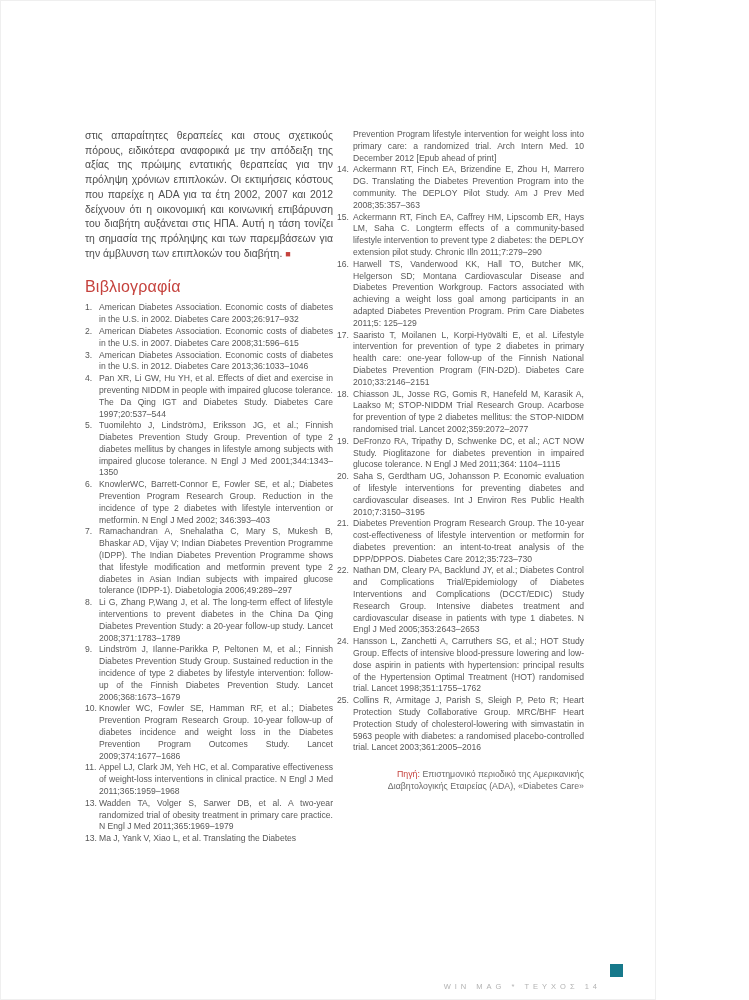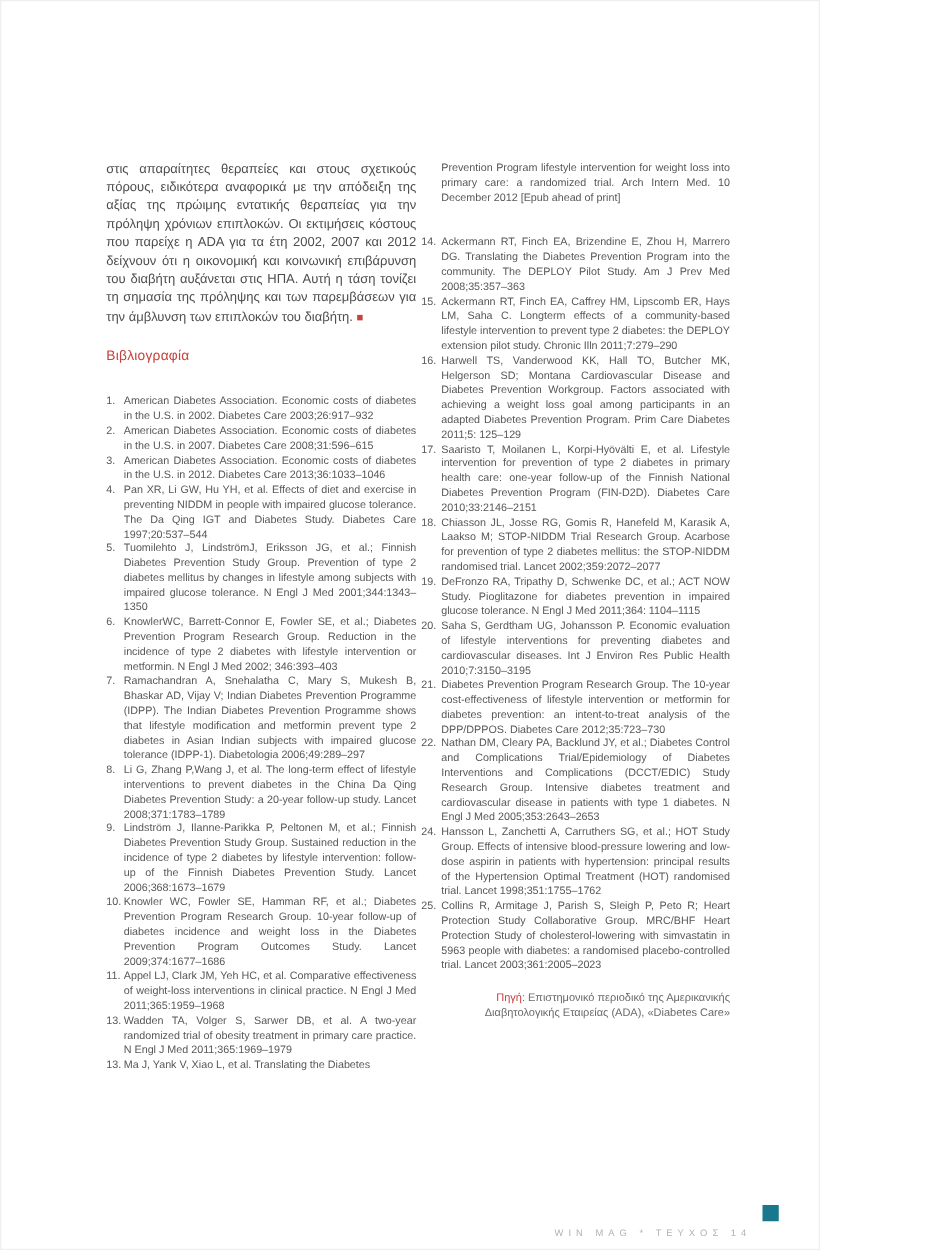--- a/index.html
+++ b/index.html
@@ -14,24 +14,24 @@
   }
   .col{position:absolute;top:128px;}
   .col-left{left:84px;width:248px;}
   .col-right{left:336px;width:247px;}
   .intro{
     font-size:10.4px;line-height:14.7px;
     text-align:justify;color:#4e4e4e;margin:0;
   }
   .end-marker{color:#c5423d;font-size:9px;margin-left:3px;}
   .bib-heading{
-    color:#c5423d;font-size:11px;font-weight:400;
+    color:#c5423d;font-size:16px;font-weight:400;
     margin:17px 0 6px 0;letter-spacing:.2px;
   }
-  .refs{font-size:8.6px;line-height:11.8px;color:#585858;text-align:justify;margin-top:24px;}
+  .refs{font-size:8.6px;line-height:11.8px;color:#585858;text-align:justify;}
   .ref{position:relative;padding-left:14px;}
   .col-right .ref{padding-left:16px;}
   .ref-num{position:absolute;left:0;top:0;}
   .ref-cont{
     font-size:8.6px;line-height:11.8px;color:#585858;
     text-align:justify;margin:0 0 0 0;padding-left:16px;
   }
   .source{
     margin-top:15px;font-size:8.8px;line-height:11.8px;
     color:#6a6a6a;text-align:right;padding-left:0;
@@ -156,21 +156,21 @@
         <div class="ref">
           <span class="ref-num">22.</span><span>Nathan DM, Cleary PA, Backlund JY, et al.; Diabetes Control and Complications Trial/Epidemiology of Diabetes Interventions and Complications (DCCT/EDIC) Study Research Group. Intensive diabetes treatment and cardiovascular disease in patients with type 1 diabetes. N Engl J Med 2005;353:2643–2653</span>
         </div>
 
 
         <div class="ref">
           <span class="ref-num">24.</span><span>Hansson L, Zanchetti A, Carruthers SG, et al.; HOT Study Group. Effects of intensive blood-pressure lowering and low-dose aspirin in patients with hypertension: principal results of the Hypertension Optimal Treatment (HOT) randomised trial. Lancet 1998;351:1755–1762</span>
         </div>
 
         <div class="ref">
-          <span class="ref-num">25.</span><span>Collins R, Armitage J, Parish S, Sleigh P, Peto R; Heart Protection Study Collaborative Group. MRC/BHF Heart Protection Study of cholesterol-lowering with simvastatin in 5963 people with diabetes: a randomised placebo-controlled trial. Lancet 2003;361:2005–2023</span>
+          <span class="ref-num">25.</span><span>Collins R, Armitage J, Parish S, Sleigh P, Peto R; Heart Protection Study Collaborative Group. MRC/BHF Heart Protection Study of cholesterol-lowering with simvastatin in 5963 people with diabetes: a randomised placebo-controlled trial. Lancet 2003;361:2005–2016</span>
         </div>
       </div>
 
     <p class="source"><span class="source-label">Πηγή:</span><span> Επιστημονικό περιοδικό της Αμερικανικής Διαβητολογικής Εταιρείας (ADA), «Diabetes Care»</span></p>
   </div>
 
   <div class="page-number"># 11</div>
 
   <div class="footer">
     <span class="footer-text">WIN MAG * ΤΕΥΧΟΣ 14</span>

